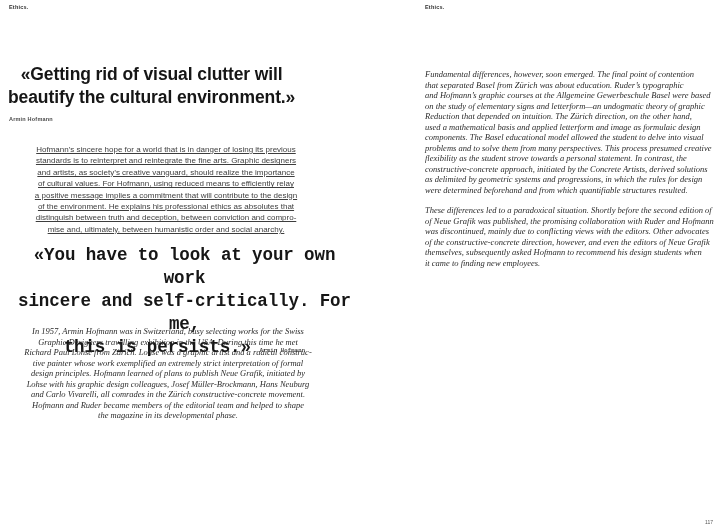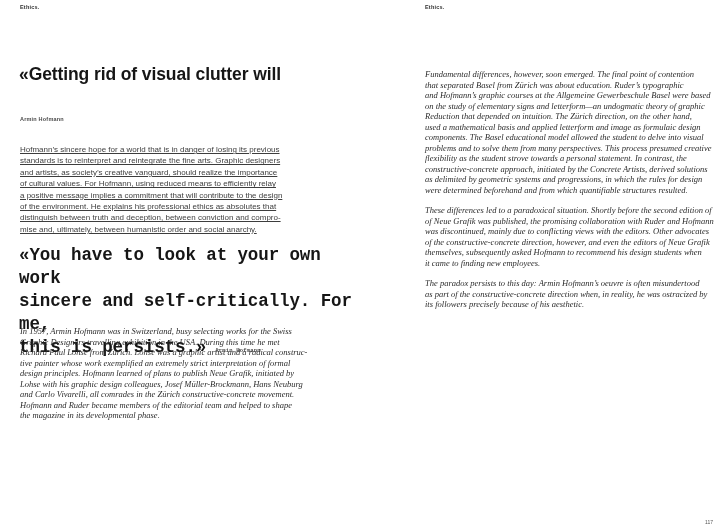--- a/index.html
+++ b/index.html
@@ -3,21 +3,21 @@
 <meta charset="utf-8">
 <style>
   * { margin:0; padding:0; box-sizing:border-box; }
   html,body { background:#ffffff; }
   body {
     width:720px; height:532px; position:relative; overflow:hidden;
     font-family:"Liberation Sans", sans-serif;
     -webkit-font-smoothing:antialiased;
   }
   .page { position:absolute; top:0; width:360px; height:532px; background:#ffffff; }
-  #left-page  { left:12px; }
+  #left-page  { left:1px;text-align:center; }
   #right-page { left:360px; }
 
   .running-head {
     position:absolute; left:8px; top:4px;
     font-size:5.5px; letter-spacing:0.2px; color:#2e2e2e; font-weight:bold;
   }
   #right-page .running-head { left:65px; }
 
   .pull-quote {
     position:absolute; left:7px;
@@ -57,20 +57,21 @@
   }
 </style>
 </head>
 <body>
 
 <div class="page" id="left-page">
   <div class="running-head">Ethics.</div>
 
   <div class="pull-quote" id="quote-1">
     <span>«Getting rid of visual clutter will</span><br>
+    <span>beautify the cultural environment.»</span>
   </div>
   <div class="quote-attribution" id="attribution-1">Armin Hofmann</div>
 
   <div class="sans-paragraph">Hofmann’s sincere hope for a world that is in danger of losing its previous
 standards is to reinterpret and reintegrate the fine arts. Graphic designers
 and artists, as society’s creative vanguard, should realize the importance
 of cultural values. For Hofmann, using reduced means to efficiently relay
 a positive message implies a commitment that will contribute to the design
 of the environment. He explains his professional ethics as absolutes that
 distinguish between truth and deception, between conviction and compro-
@@ -108,19 +109,16 @@
 flexibility as the student strove towards a personal statement. In contrast, the
 constructive-concrete approach, initiated by the Concrete Artists, derived solutions
 as delimited by geometric systems and progressions, in which the rules for design
 were determined beforehand and from which quantifiable structures resulted.</div>
     <div class="serif-italic">These differences led to a paradoxical situation. Shortly before the second edition of
 of Neue Grafik was published, the promising collaboration with Ruder and Hofmann
 was discontinued, mainly due to conflicting views with the editors. Other advocates
 of the constructive-concrete direction, however, and even the editors of Neue Grafik
 themselves, subsequently asked Hofmann to recommend his design students when
 it came to finding new employees.</div>
-    <div class="serif-italic">The paradox persists to this day: Armin Hofmann’s oeuvre is often misundertood
-as part of the constructive-concrete direction when, in reality, he was ostracized by
-its followers precisely because of his aesthetic.</div>
   </div>
 
   <div class="page-number">117</div>
 </div>
 
 </body></html>

